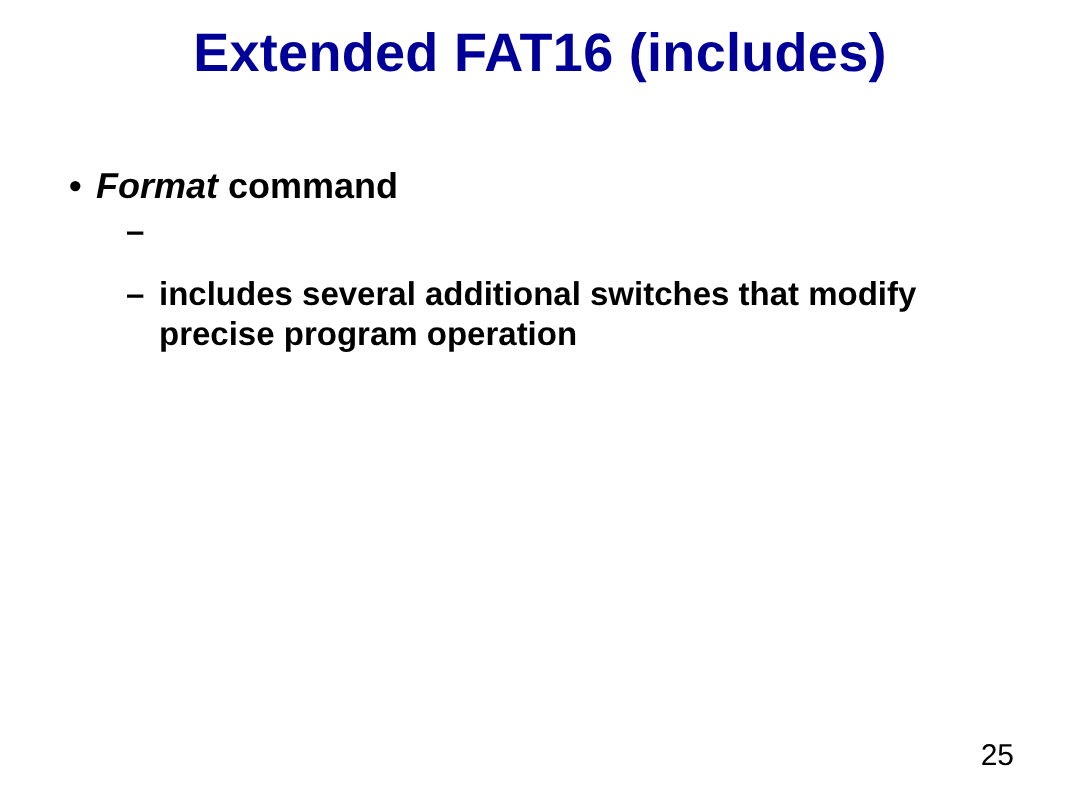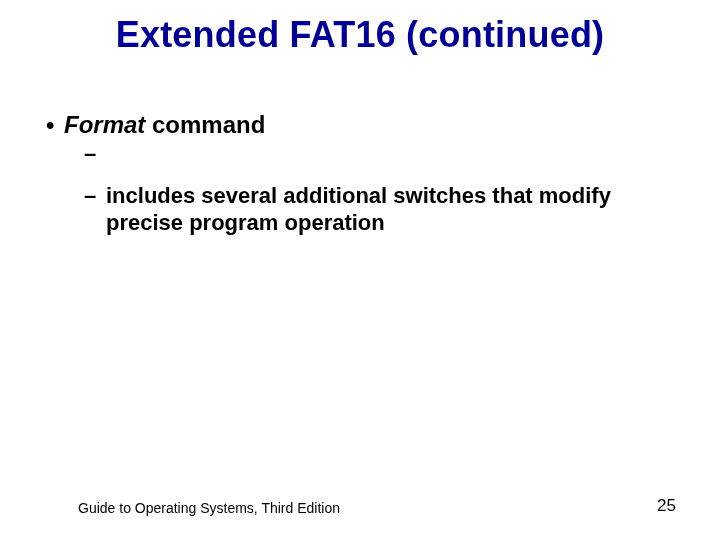--- a/index.html
+++ b/index.html
@@ -70,44 +70,43 @@
     position: absolute;
     bottom: 24px;
     left: 78px;
     font-size: 14px;
     color: #000000;
   }
   .footer-right {
     position: absolute;
     bottom: 24px;
     right: 44px;
-    font-size: 17px;
+    font-size: 20px;
     color: #000000;
   }
 </style>
 </head>
 <body>
 
 <div class="slide">
 
-  <div class="title">Extended FAT16 (continued)</div>
+  <div class="title">Extended FAT16 (includes)</div>
 
   <div class="body">
 
     <div class="b1">
       <span class="bullet">•</span><span class="word-italic">Format</span><span> command</span>
     </div>
 
     <div class="b2">
       <span class="dash">–</span>
     </div>
 
     <div class="b2">
       <span class="dash">–</span>
       <span class="txt">includes several additional switches that modify precise program operation</span>
     </div>
 
   </div>
 
-  <div class="footer-left">Guide to Operating Systems, Third Edition</div>
   <div class="footer-right">25</div>
 
 </div>
 
 </body></html>

